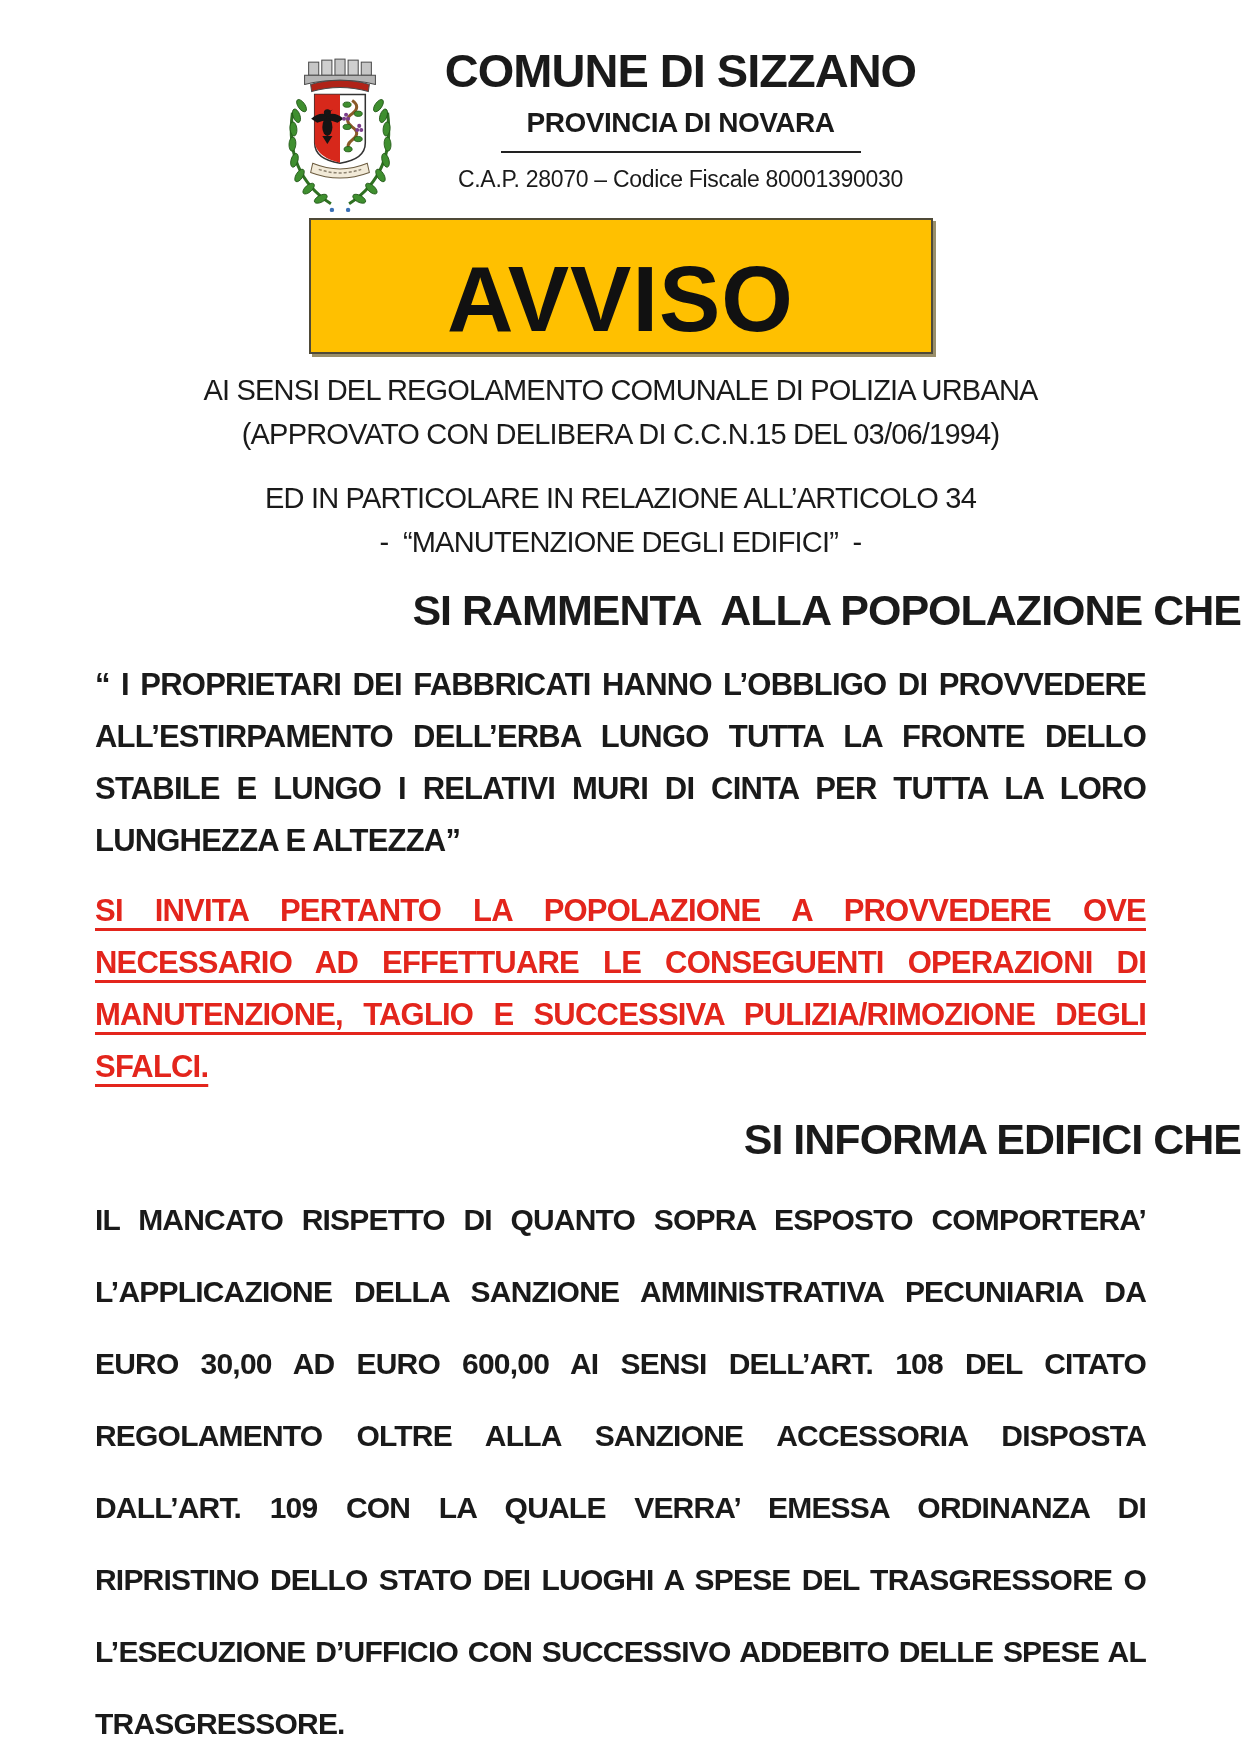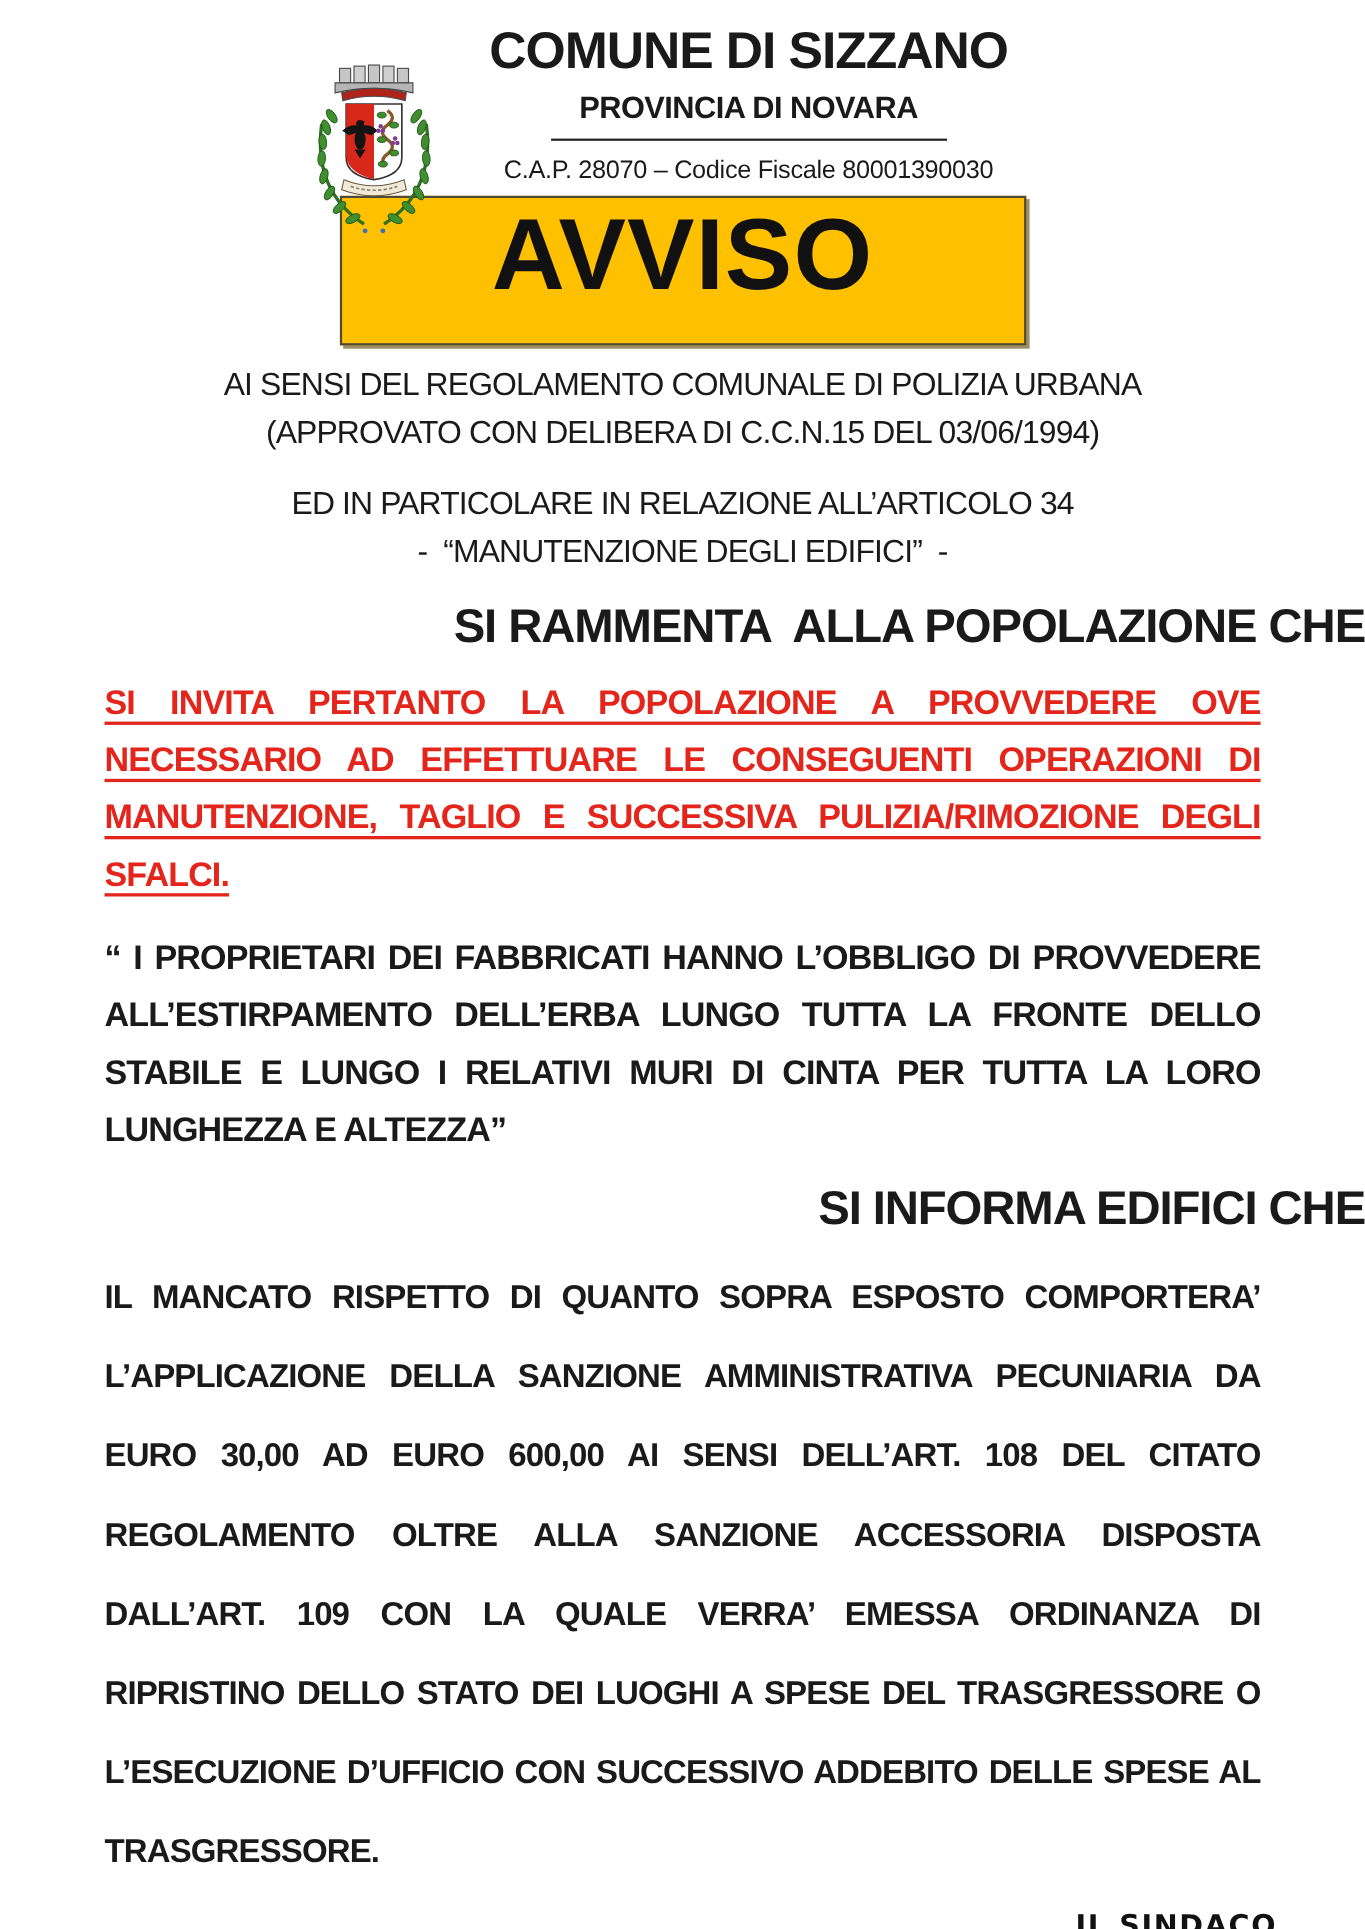--- a/index.html
+++ b/index.html
@@ -8,34 +8,34 @@
     width:1241px; height:1754px;
     margin:0 auto;
     background:#ffffff;
     font-family:"Liberation Sans", sans-serif;
     color:#1a1a1a;
     overflow:hidden;
   }
 
   
   .crest { position:absolute; left:268px; top:50px; width:144px; height:170px; }
-  .header-text { margin-left:120px; padding-top:20px; text-align:center; }
+  .header-text { margin-left:120px; padding-top:45px; text-align:center; }
   .header-title { font-size:47px; font-weight:bold; letter-spacing:-1px; line-height:1.1; }
   .header-subtitle { font-size:28px; font-weight:bold; margin-top:10px; letter-spacing:-0.5px; }
   .header-rule { width:360px; border-top:2px solid #222; margin:12px auto 13px; }
   .header-cap { font-size:23px; font-weight:normal; letter-spacing:-0.3px; }
 
   
   .banner {
     width:620px; height:132px;
-    margin:10px auto 0;
+    margin:25px auto 0;
     background:#FFC000;
     border:2px solid #4f4a38;
     box-shadow:3px 3px 0 #9a8f6a;
-    display:flex; align-items:flex-start; justify-content:center;
+    display:flex; align-items:flex-end; justify-content:center;
   }
   .banner-label { font-size:92px; font-weight:bold; letter-spacing:1px; color:#111; }
 
   
   .intro { margin-top:14px; text-align:center; font-weight:normal; }
   .intro-line { font-size:29px; line-height:44px; letter-spacing:-0.8px; white-space:pre-wrap; }
   .intro-group2 { margin-top:20px; }
 
   
   .section-heading {
@@ -162,23 +162,23 @@
   <div class="intro">
     <div class="intro-line">AI SENSI DEL REGOLAMENTO COMUNALE DI POLIZIA URBANA</div>
     <div class="intro-line">(APPROVATO CON DELIBERA DI C.C.N.15 DEL 03/06/1994)</div>
     <div class="intro-group2">
       <div class="intro-line">ED IN PARTICOLARE IN RELAZIONE ALL’ARTICOLO 34</div>
       <div class="intro-line">-  “MANUTENZIONE DEGLI EDIFICI”  -</div>
     </div>
   </div>
 
   <h1 class="section-heading">SI RAMMENTA  ALLA POPOLAZIONE CHE</h1>
+  <p class="body-par">“ I PROPRIETARI DEI FABBRICATI HANNO L’OBBLIGO DI PROVVEDERE ALL’ESTIRPAMENTO DELL’ERBA LUNGO TUTTA LA FRONTE DELLO STABILE E LUNGO I RELATIVI MURI DI CINTA PER TUTTA LA LORO LUNGHEZZA E ALTEZZA”</p>
+
   <p class="body-par red-par">SI INVITA PERTANTO LA POPOLAZIONE A PROVVEDERE OVE NECESSARIO AD EFFETTUARE LE CONSEGUENTI OPERAZIONI DI MANUTENZIONE, TAGLIO E SUCCESSIVA PULIZIA/RIMOZIONE DEGLI SFALCI.</p>
-
-  <p class="body-par">“ I PROPRIETARI DEI FABBRICATI HANNO L’OBBLIGO DI PROVVEDERE ALL’ESTIRPAMENTO DELL’ERBA LUNGO TUTTA LA FRONTE DELLO STABILE E LUNGO I RELATIVI MURI DI CINTA PER TUTTA LA LORO LUNGHEZZA E ALTEZZA”</p>
 
   <h1 class="section-heading">SI INFORMA EDIFICI CHE</h1>
   <p class="body-par par2">IL MANCATO RISPETTO DI QUANTO SOPRA ESPOSTO COMPORTERA’ L’APPLICAZIONE DELLA SANZIONE AMMINISTRATIVA PECUNIARIA DA EURO 30,00 AD EURO 600,00 AI SENSI DELL’ART. 108 DEL CITATO REGOLAMENTO OLTRE ALLA SANZIONE ACCESSORIA DISPOSTA DALL’ART. 109 CON LA QUALE VERRA’ EMESSA ORDINANZA DI RIPRISTINO DELLO STATO DEI LUOGHI A SPESE DEL TRASGRESSORE O L’ESECUZIONE D’UFFICIO CON SUCCESSIVO ADDEBITO DELLE SPESE AL TRASGRESSORE.</p>
 
   <div class="signature">
     <div class="signature-role">IL SINDACO</div>
     <div class="signature-name">PONTI CELSINO</div>
   </div>
 
 </div>

